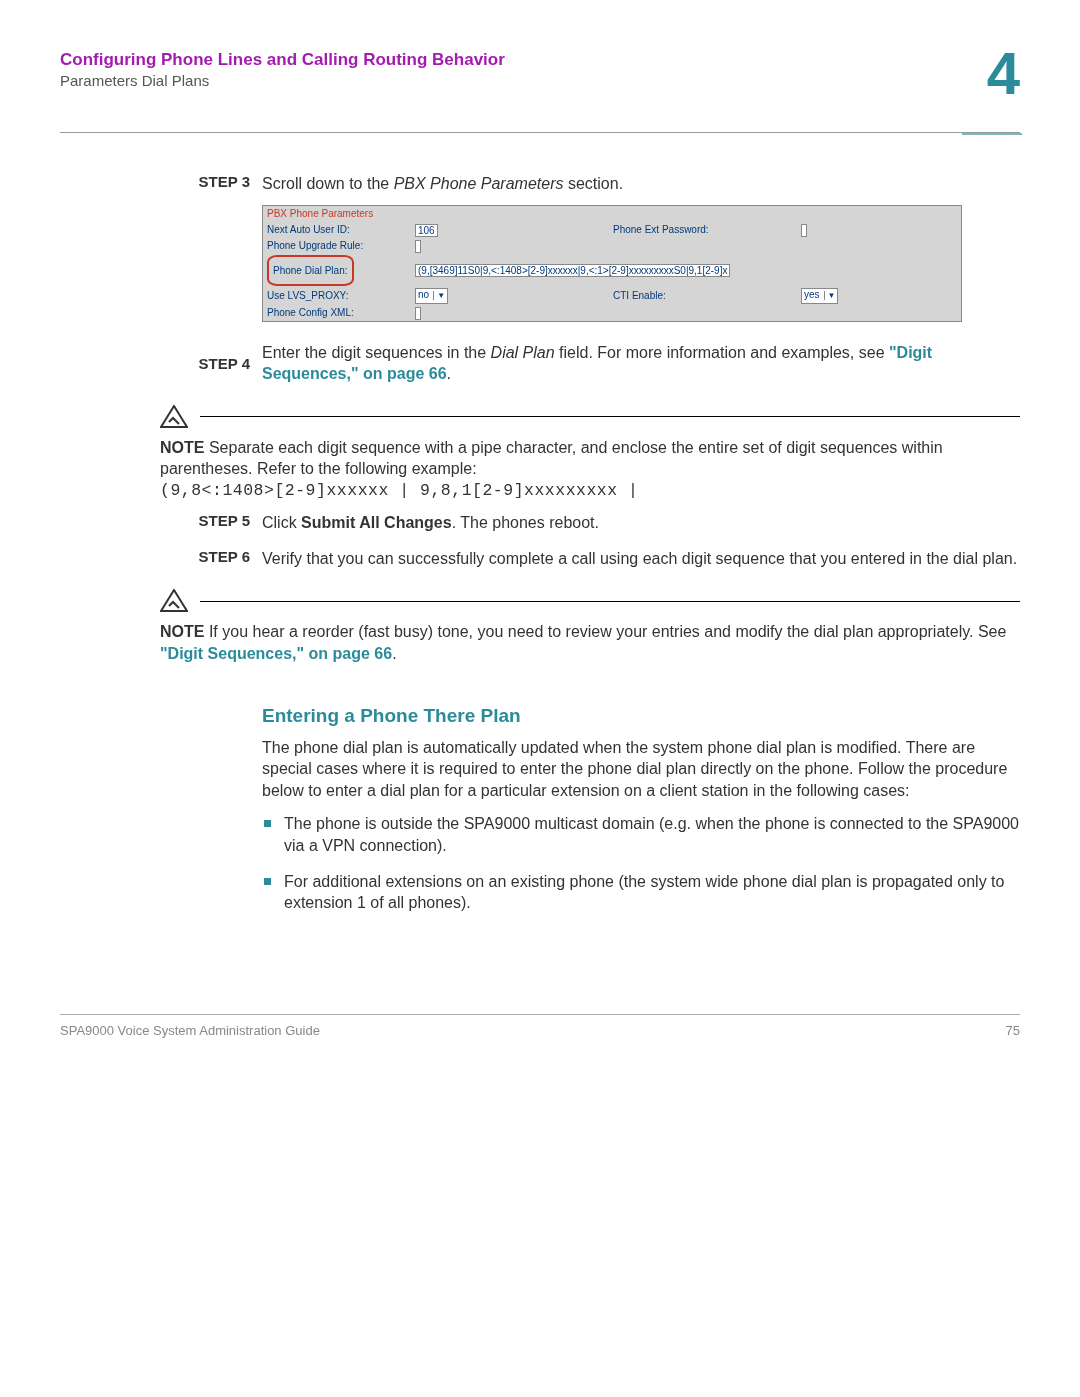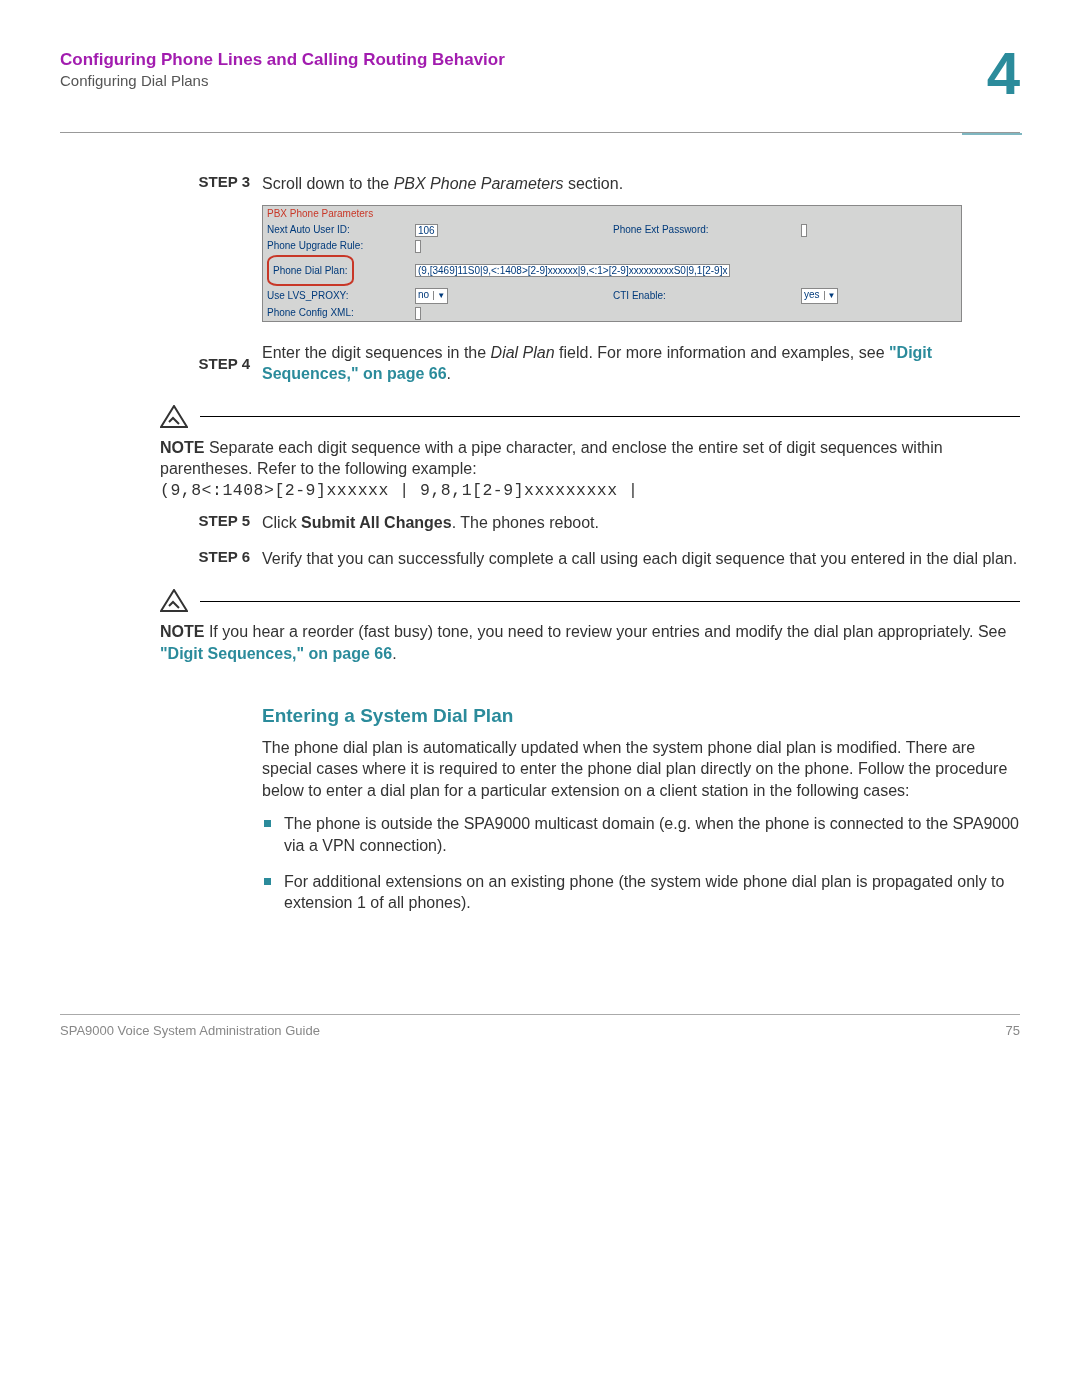--- a/index.html
+++ b/index.html
@@ -211,21 +211,21 @@
   }
 </style>
 </head>
 <body>
 
 <div class="page">
 
   <div class="header">
     <div class="header-left">
       <div class="chapter-title">Configuring Phone Lines and Calling Routing Behavior</div>
-      <div class="chapter-sub">Configuring Dial Plans</div>
+      <div class="chapter-sub">Parameters Dial Plans</div>
     </div>
     <div class="chapter-number-wrap">
       <div class="chapter-number">4</div>
       <div class="chap-underline"></div>
     </div>
   </div>
 
   <hr class="rule">
 
   <div class="steps" style="margin-left:100px;">
@@ -315,21 +315,21 @@
         </svg>
         <div class="note-line"></div>
       </div>
       <div class="note-text">
         <span class="note-label">NOTE</span>
         <span> </span><span>If you hear a reorder (fast busy) tone, you need to review your entries and modify the dial plan appropriately. See </span><span class="link">"Digit Sequences," on page 66</span><span>.</span>
       </div>
     </div>
 
     <div class="indent-block">
-      <h3 class="subhead">Entering a System Dial Plan</h3>
+      <h3 class="subhead">Entering a Phone There Plan</h3>
       <div class="para">The phone dial plan is automatically updated when the system phone dial plan is modified. There are special cases where it is required to enter the phone dial plan directly on the phone. Follow the procedure below to enter a dial plan for a particular extension on a client station in the following cases:</div>
       <ul class="sq">
         <li>The phone is outside the SPA9000 multicast domain (e.g. when the phone is connected to the SPA9000 via a VPN connection).</li>
         <li>For additional extensions on an existing phone (the system wide phone dial plan is propagated only to extension 1 of all phones).</li>
       </ul>
     </div>
 
   </div>
 
   <hr class="footer-rule">

